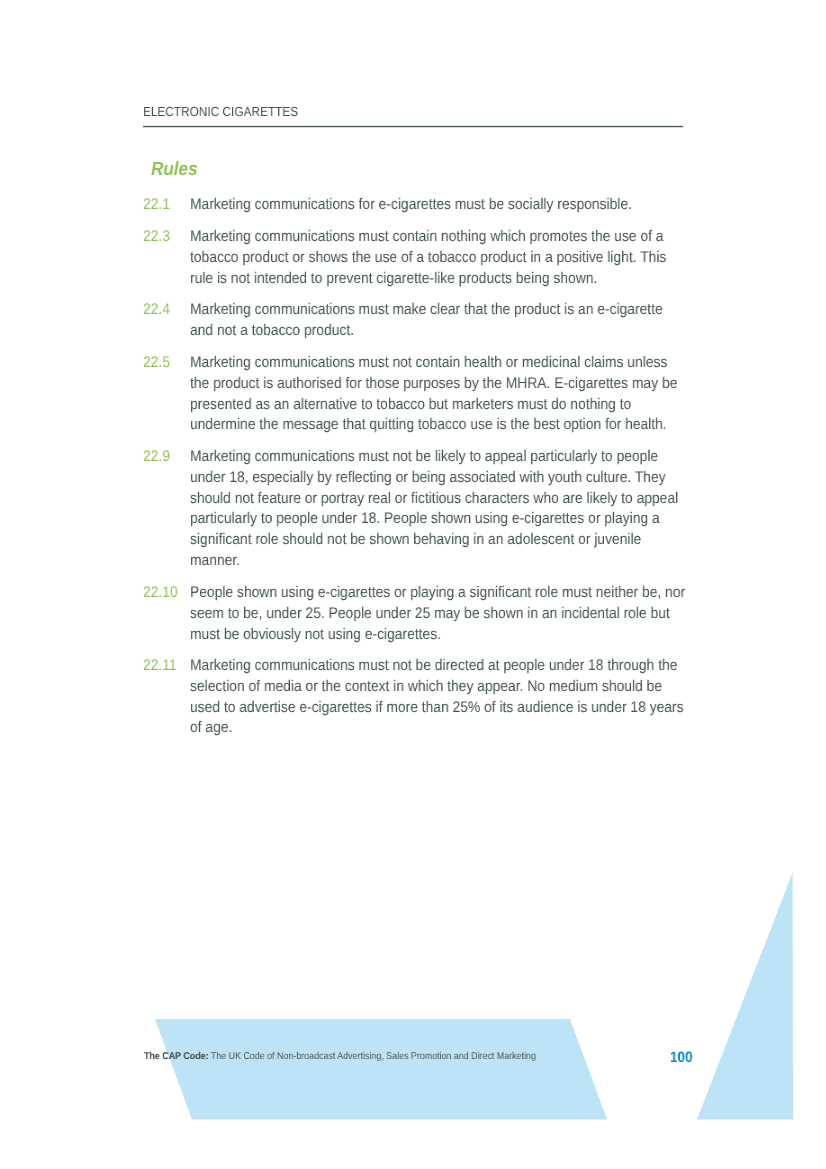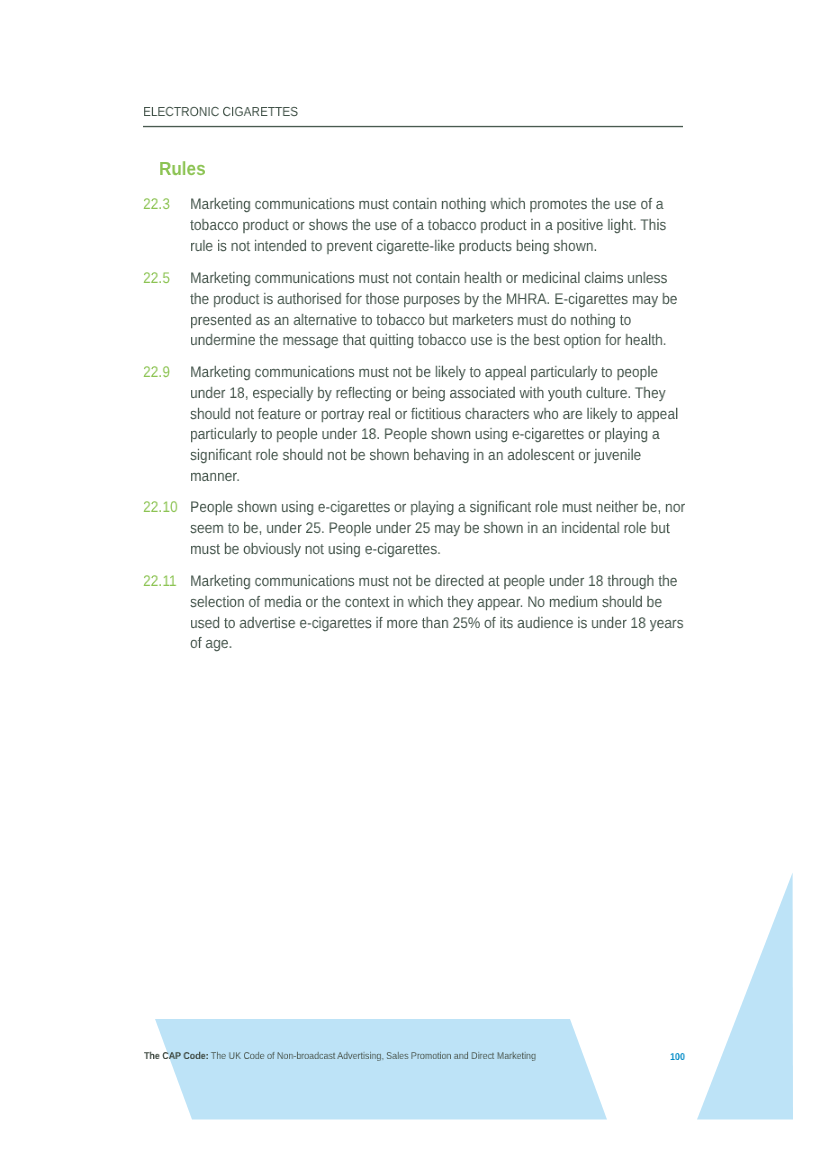--- a/index.html
+++ b/index.html
@@ -18,22 +18,22 @@
 
   .running-head {
     position:absolute; left:143.2px; top:104.9px;
     font-size:13.15px; line-height:14px; color:#405147; white-space:nowrap;
   }
   .head-rule {
     position:absolute; left:143px; top:125px; width:540px; height:3px;
     background:linear-gradient(to bottom, rgba(73,90,80,0) 0%, rgba(73,90,80,0.28) 33%, rgba(73,90,80,1) 34%, rgba(73,90,80,1) 66%, rgba(73,90,80,0.45) 67%, rgba(73,90,80,0) 100%);
   }
   .section-title {
-    position:absolute; left:159px; top:160.2px; margin:0;
-    font-size:19.0px; line-height:19px; font-weight:bold; color:#8CC353; white-space:nowrap;
+    position:absolute; left:151px; top:160.2px; margin:0;
+    font-size:19.0px; line-height:19px; font-weight:bold; color:#8CC353; white-space:nowrap;font-style:italic;
   }
 
   .rule-list { position:absolute; left:143.4px; top:195.4px; width:613px; }
   .rule-row { position:relative; margin-bottom:10.9px; }
   .rule-num {
     position:absolute; left:0; top:0; width:58px;
     font-size:15.4px; line-height:20.8px; color:#8CC353;
   }
   .rule-text {
     margin-left:46.4px; width:552px;
@@ -42,44 +42,60 @@
 
   .deco { position:absolute; left:0; top:0; }
 
   .footer-note {
     position:absolute; left:144.0px; top:1051.2px;
     font-size:9.9px; line-height:12px; color:#4a564e; white-space:nowrap;text-align:center;
   }
   .footer-note b { font-weight:bold; color:#3b463e; }
   .page-number {
     position:absolute; left:669.6px; top:1052.0px;
-    font-size:10px; line-height:12px; font-weight:bold; color:#058CC7; white-space:nowrap;
+    font-size:15px; line-height:12px; font-weight:bold; color:#058CC7; white-space:nowrap;
   }
 </style>
 </head>
 <body>
 
 <div class="page">
 
   <div class="running-head">
     <span class="sq">ELECTRONIC CIGARETTES</span>
   </div>
   <div class="head-rule"></div>
 
   <h1 class="section-title">
     <span class="sq">Rules</span>
   </h1>
 
   <div class="rule-list">
       <div class="rule-row">
         <div class="rule-num">
+          <span class="sq">22.1</span>
+        </div>
+        <div class="rule-text">
+          <span class="sq">Marketing communications for e-cigarettes must be socially responsible.</span>
+        </div>
+      </div>
+      <div class="rule-row">
+        <div class="rule-num">
           <span class="sq">22.3</span>
         </div>
         <div class="rule-text">
           <span class="sq">Marketing communications must contain nothing which promotes the use of a tobacco product or shows the use of a tobacco product in a positive light. This rule is not intended to prevent cigarette-like products being shown.</span>
+        </div>
+      </div>
+      <div class="rule-row">
+        <div class="rule-num">
+          <span class="sq">22.4</span>
+        </div>
+        <div class="rule-text">
+          <span class="sq">Marketing communications must make clear that the product is an e-cigarette and not a tobacco product.</span>
         </div>
       </div>
       <div class="rule-row">
         <div class="rule-num">
           <span class="sq">22.5</span>
         </div>
         <div class="rule-text">
           <span class="sq">Marketing communications must not contain health or medicinal claims unless the product is authorised for those purposes by the MHRA. E-cigarettes may be presented as an alternative to tobacco but marketers must do nothing to undermine the message that quitting tobacco use is the best option for health.</span>
         </div>
       </div>

